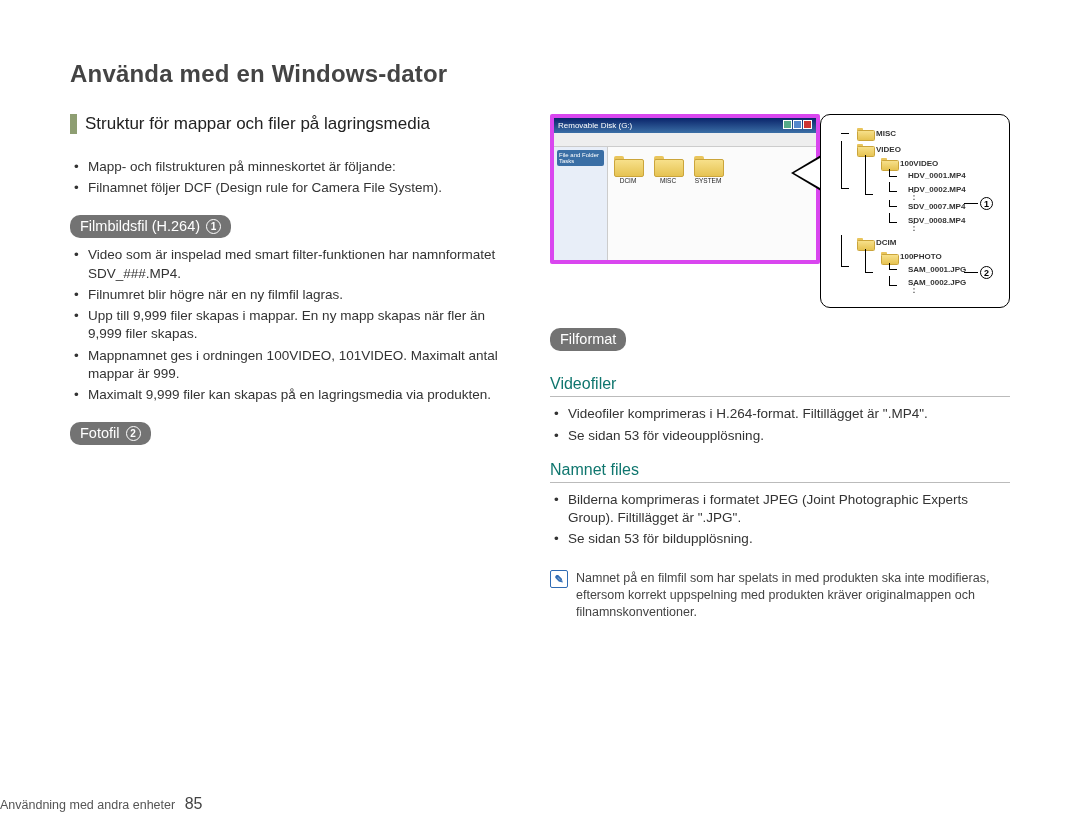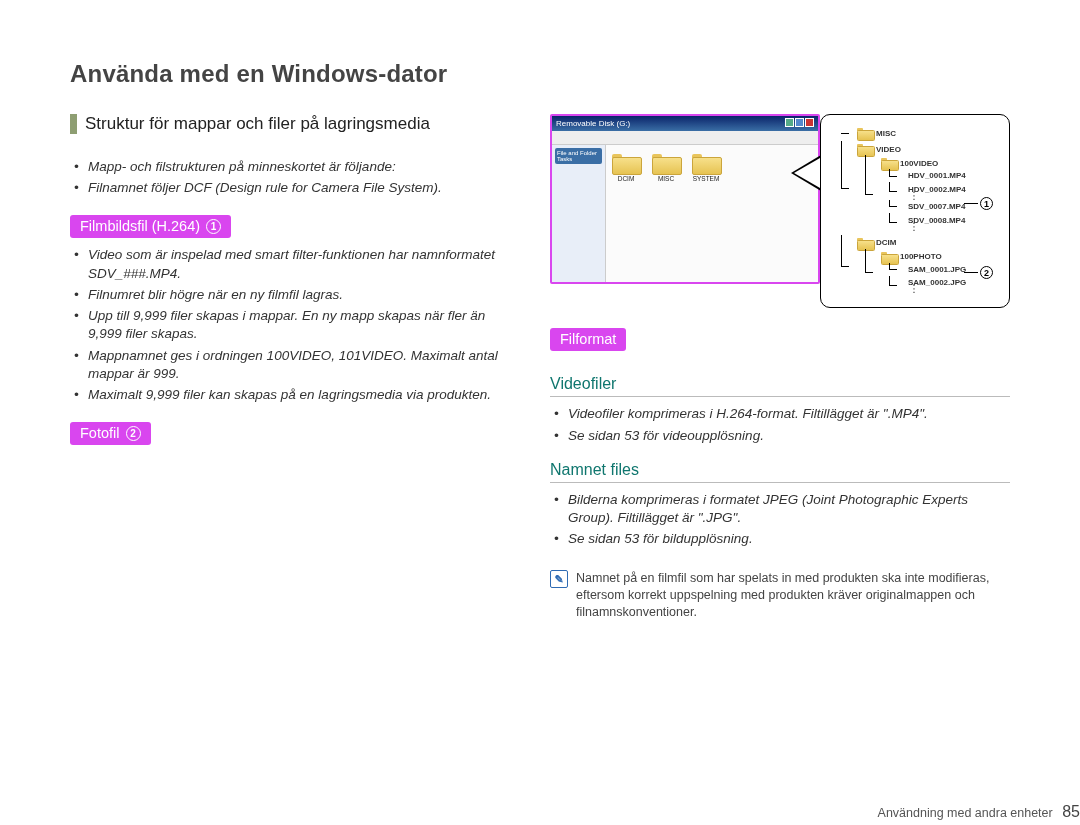--- a/index.html
+++ b/index.html
@@ -31,24 +31,24 @@
     border-left: 7px solid #8e9e72;
     padding-left: 8px;
     font-size: 17px;
     color: #222;
     margin-bottom: 24px;
     font-weight: normal;
   }
   .subhead-badge {
     display: inline-flex;
     align-items: center;
-    background: #d946ef;
+    background: #737373;
     color: #fff;
     padding: 3px 10px 4px 10px;
-    border-radius: 3px;
+    border-radius: 10px;
     font-size: 14.5px;
     margin: 14px 0 8px 0;
     gap: 6px;
   }
   .circled {
     display: inline-flex;
     align-items: center;
     justify-content: center;
     border: 1.5px solid #fff;
     border-radius: 50%;
@@ -68,21 +68,20 @@
   }
   ul.bul {
     list-style: none;
     padding-left: 18px;
     margin-bottom: 4px;
   }
   ul.bul > li {
     position: relative;
     margin-bottom: 3px;
     line-height: 1.35;
-    font-style: italic;
   }
   ul.bul > li::before {
     content: "•";
     position: absolute;
     left: -14px;
     color: #333;
   }
   .blue-sub {
     color: #0f766e;
     font-size: 16px;
@@ -105,38 +104,38 @@
     border: 1.5px solid #2f6bb3;
     color: #2f6bb3;
     display: flex;
     align-items: center; justify-content: center;
     font-size: 11px;
     font-weight: bold;
     border-radius: 2px;
   }
   .footer {
     position: absolute;
-    bottom: 4px;
+    bottom: 12px;
     left: 0; right: 0;
-    text-align: right;
+    text-align: left;
     font-size: 12.5px;
     color: #555;
   }
   .footer .pg { font-size: 16px; color: #444; margin-left: 6px; }
   
   .diagram-wrap {
     display: flex;
     align-items: flex-start;
     gap: 0;
     margin-bottom: 6px;
     position: relative;
   }
   .thumb {
-    width: 270px; height: 170px;
-    border: 2px solid #d946ef;
+    width: 270px; height: 150px;
+    border: 4px solid #d946ef;
     position: relative;
     background: #fbfbfb;
     border-radius: 2px;
     overflow: hidden;
   }
   .thumb-title {
     background: linear-gradient(#0a246a, #3a6ea5);
     color: #fff;
     font-size: 8px;
     padding: 2px 4px;

